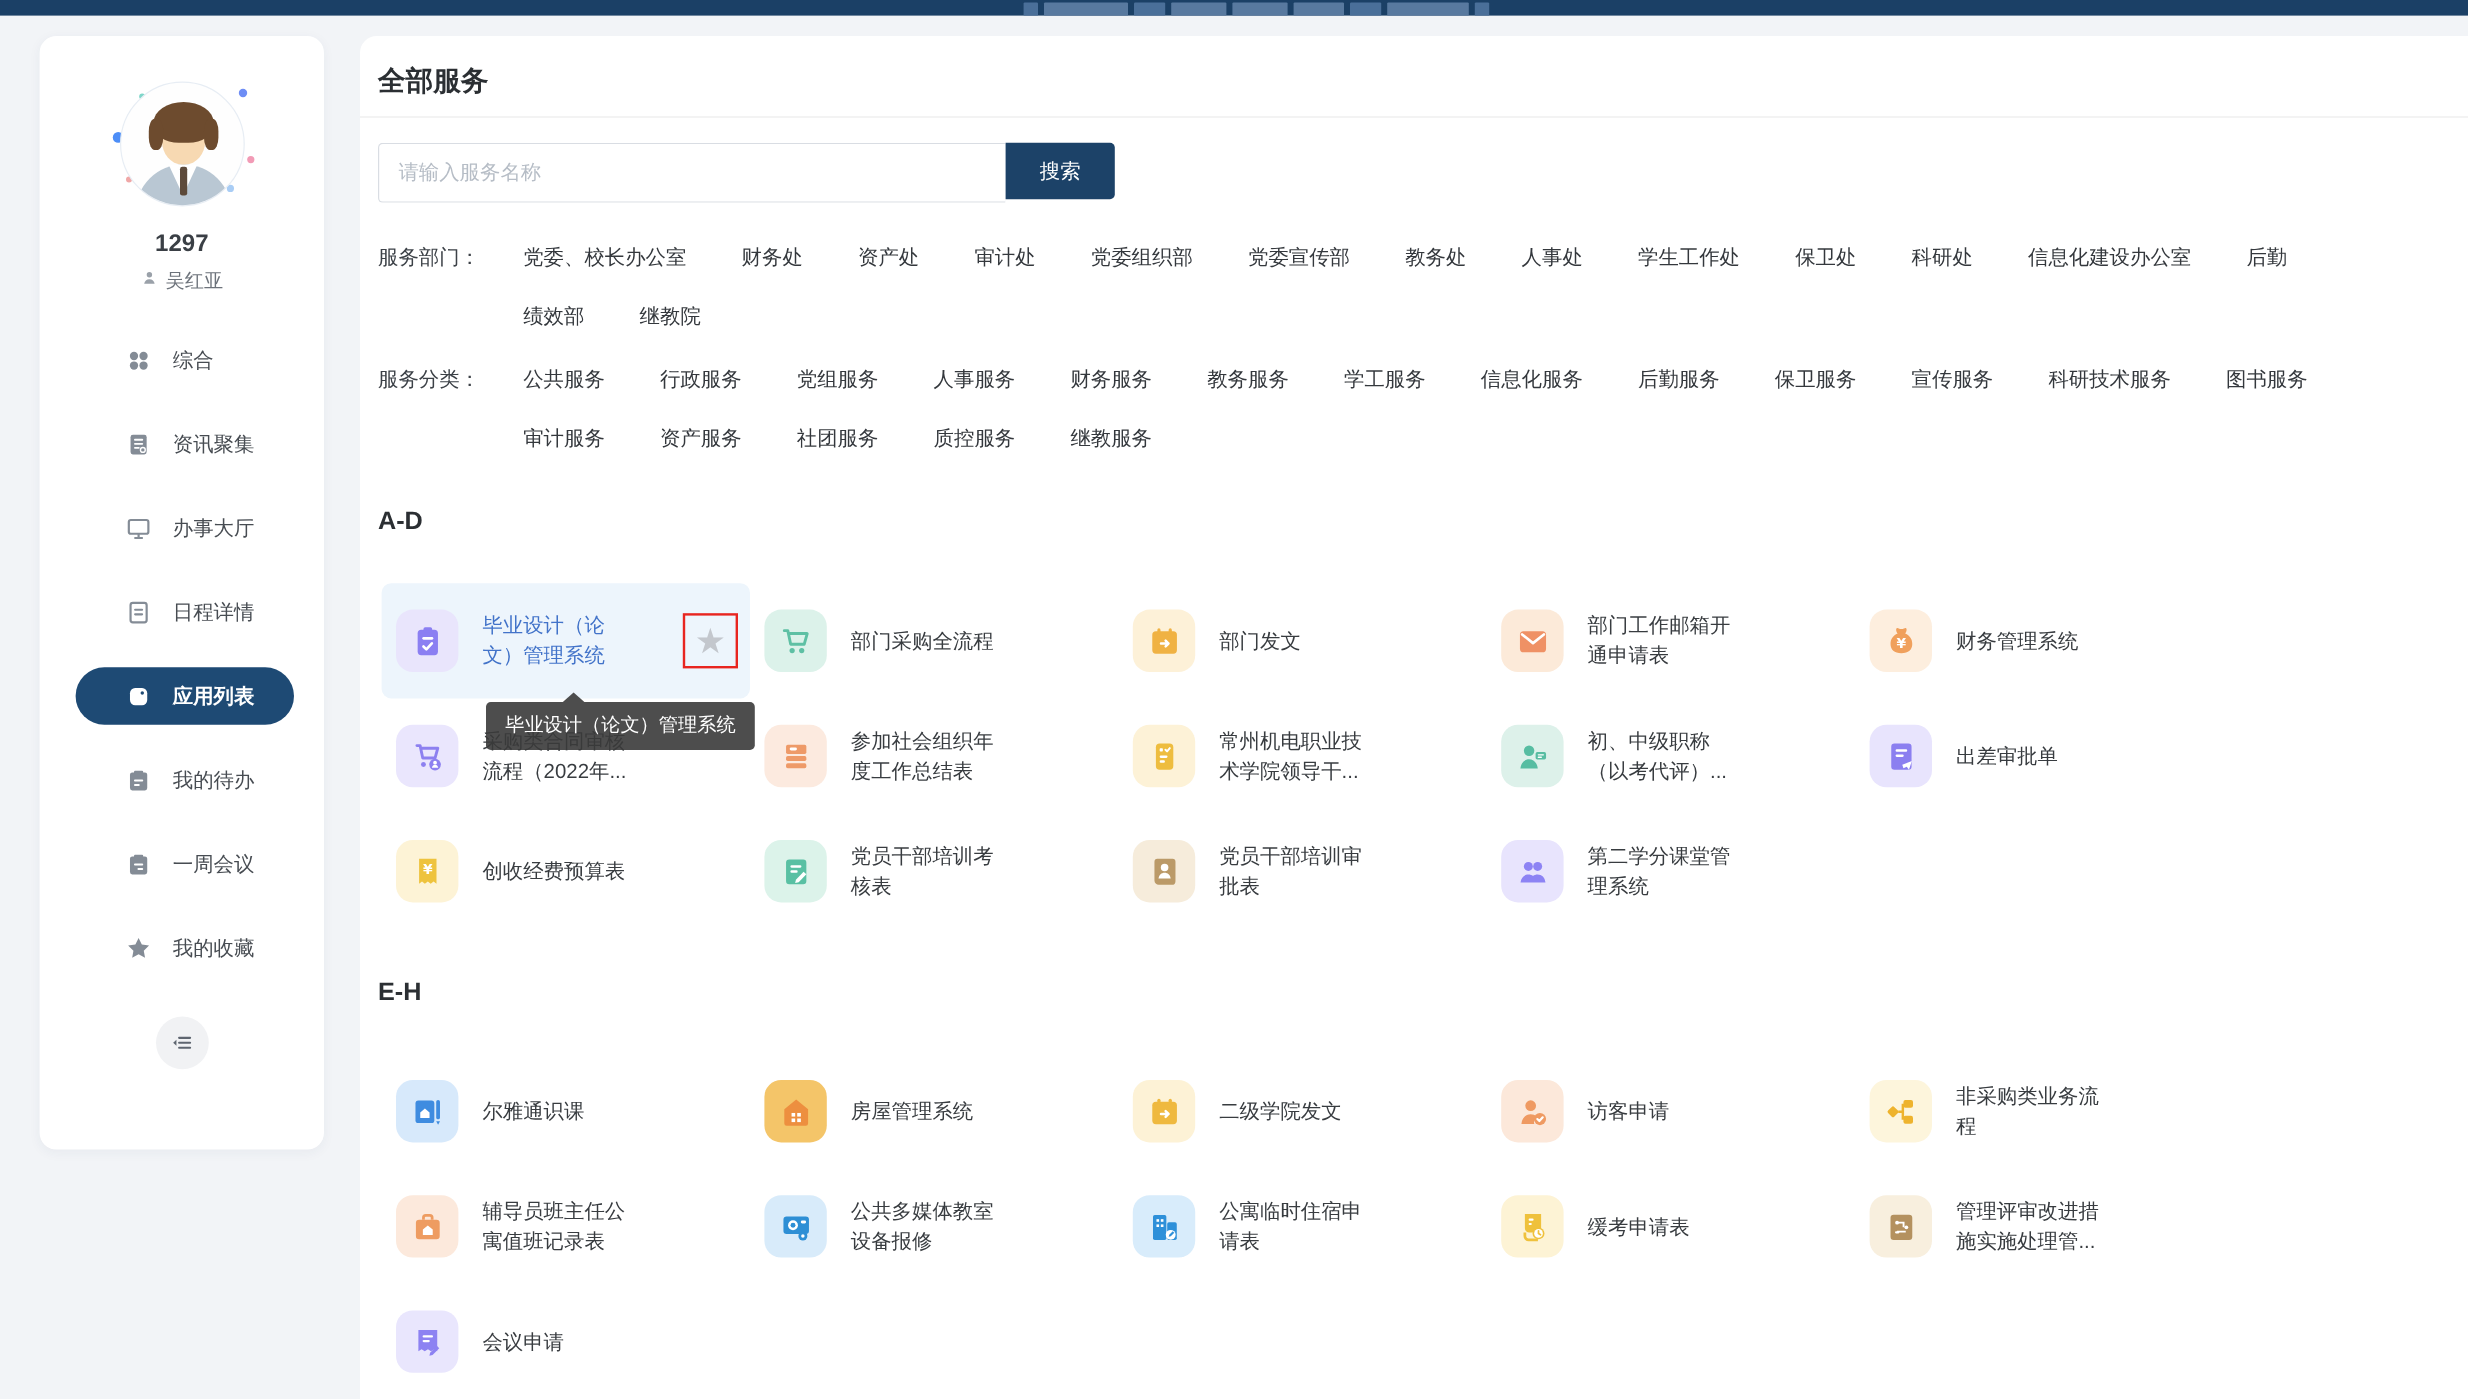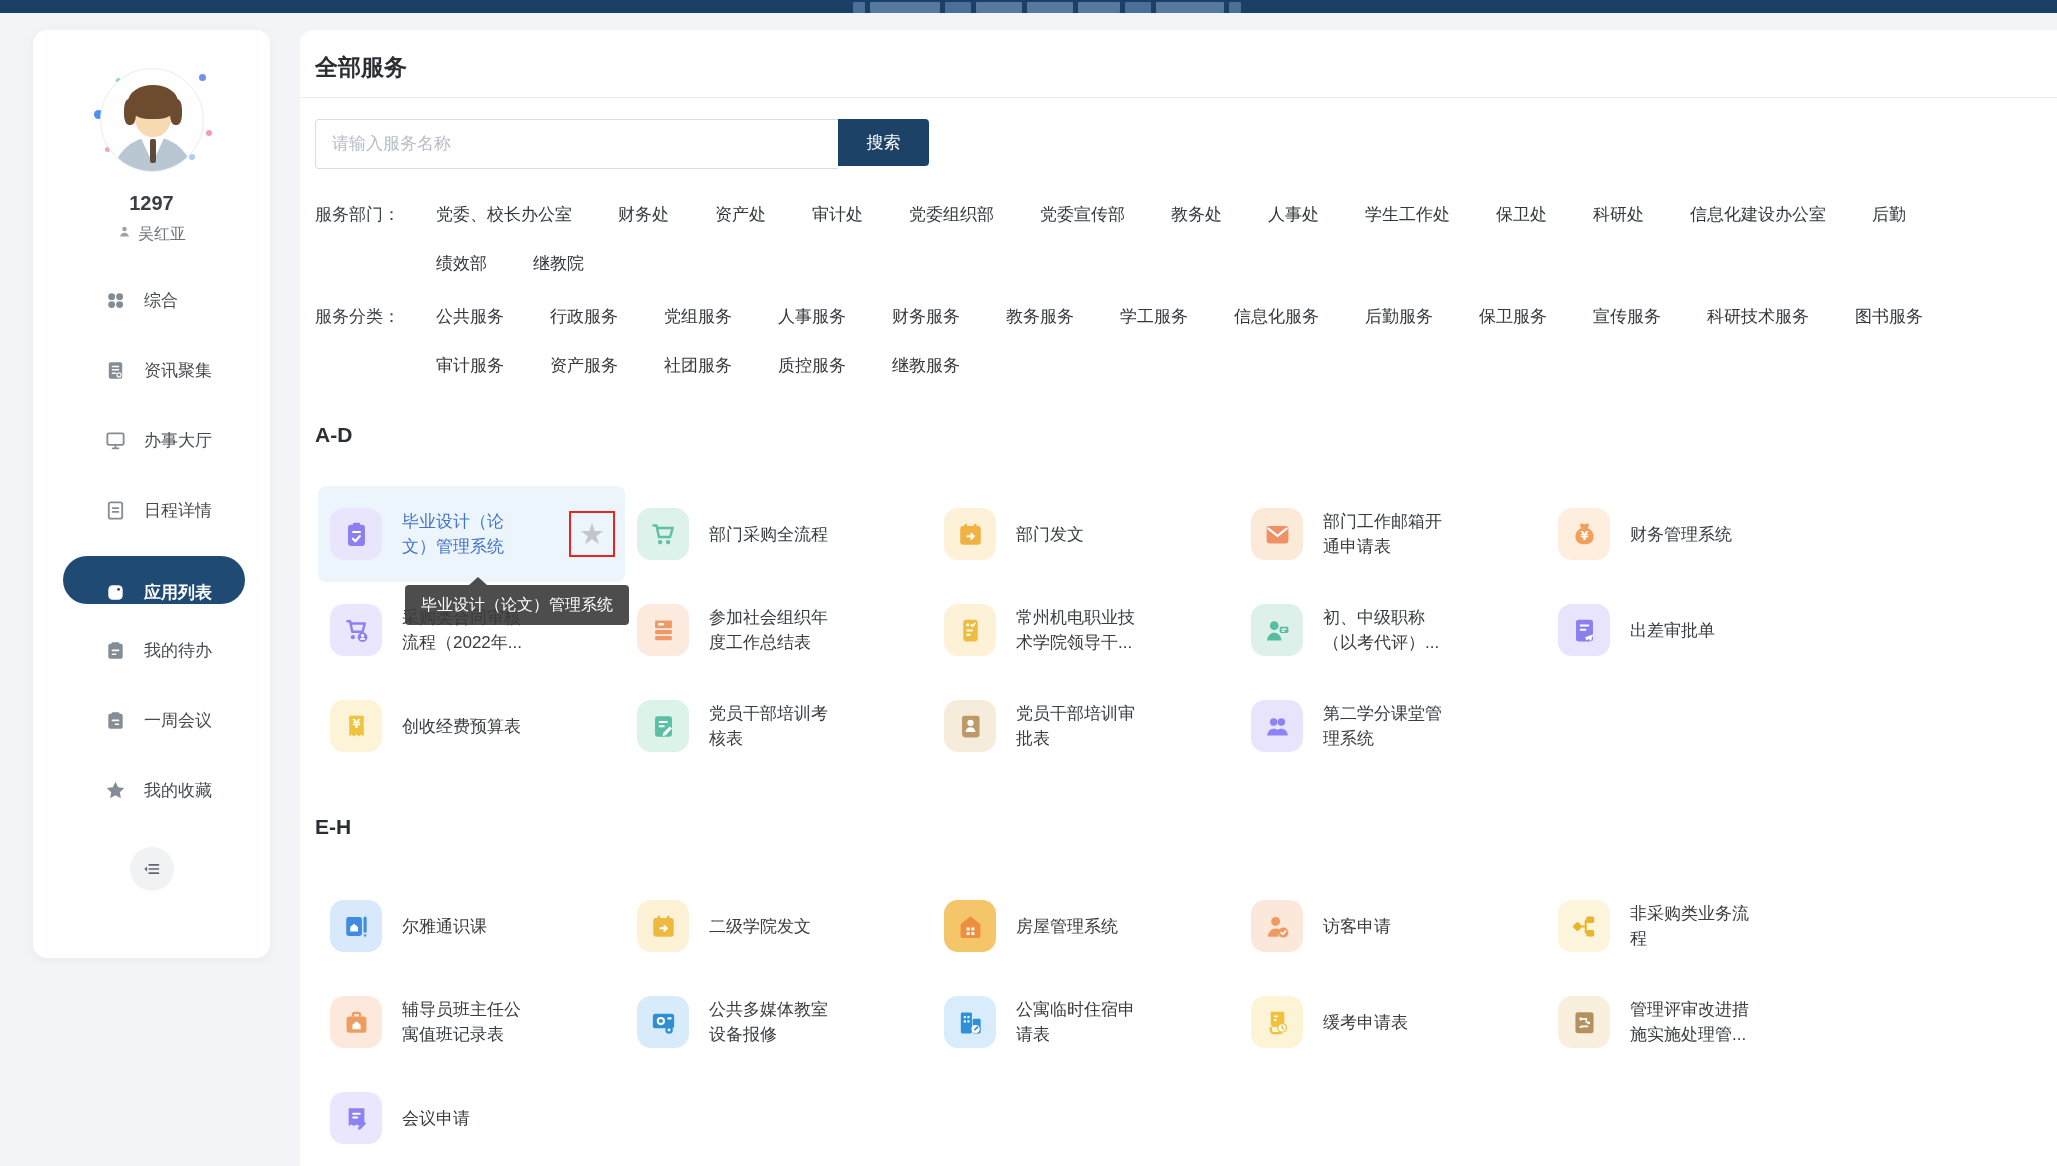--- a/index.html
+++ b/index.html
@@ -34,21 +34,21 @@
   .dot { position: absolute; border-radius: 50%; }
   .user-id { margin-top: 14px; text-align: center; font-size: 20px; font-weight: 700; color: #3a3f45; }
   .user-name { margin-top: 9px; display: flex; justify-content: center; align-items: flex-start; gap: 6px; font-size: 16px; color: #6d737b; }
   .user-name svg { color: #9aa1a9; }
   .menu { margin-top: 20px; }
   .side-item { height: 70px; display: flex; align-items: center; padding-left: 70px; gap: 17px; font-size: 17px; color: #474c52; cursor: pointer; }
   .side-item .icon { width: 24px; height: 24px; color: #848c96; display: flex; align-items: center; justify-content: center; }
   .side-item.active {
     margin: 0 25px 18px 30px; padding-left: 40px; height: 48px; border-radius: 26px;
     background: #1e4a74; color: #fff; font-weight: 700;
-    display: flex; align-items: flex-end;
+    display: flex; align-items: center;
   }
   .side-item.active .icon { color: #fff; }
   .menu .side-item.active { margin-top: 11px; margin-bottom: 11px; }
   .collapse-btn {
     position: absolute; left: 50%; top: 817px; transform: translateX(-50%);
     width: 44px; height: 44px; border-radius: 50%; background: #f1f2f4;
     display: flex; align-items: center; justify-content: center; color: #5f6670; cursor: pointer;
   }
   
   .main {
@@ -455,41 +455,41 @@
             <svg width="29" height="29" viewBox="0 0 24 24" fill="currentColor">
               <rect x="3.5" y="4.2" width="13" height="15.6" rx="2"></rect>
               <path d="M6.8 12.4l3.2-2.7 3.2 2.7v3.8H6.8z" fill="#fff"></path>
               <rect x="17.8" y="3.8" width="2.6" height="13.4" rx="1.3"></rect>
               <path d="M17.8 18.6l1.3 2.4 1.3-2.4z"></path>
             </svg>
           </div>
           <div class="app-label">尔雅通识课</div>
         </div>
         <div class="app-tile">
-          <div class="tile-icon" style="background: rgb(253, 242, 214); color: rgb(239, 185, 63);">
-            <svg width="29" height="29" viewBox="0 0 24 24" fill="currentColor">
-              <rect x="3.5" y="5" width="17" height="15.5" rx="2.5"></rect>
-              <rect x="7" y="3" width="2.2" height="4" rx="1.1"></rect>
-              <rect x="14.8" y="3" width="2.2" height="4" rx="1.1"></rect>
-              <path d="M9.5 13.5h5.2m0 0l-2-2m2 2l-2 2" stroke="#fff" stroke-width="1.7" fill="none" stroke-linecap="round" stroke-linejoin="round"></path>
-            </svg>
-          </div>
-          <div class="app-label">二级学院发文</div>
-        </div>
-        <div class="app-tile">
           <div class="tile-icon" style="background: rgb(244, 197, 105); color: rgb(237, 143, 63);">
             <svg width="29" height="29" viewBox="0 0 24 24" fill="currentColor">
               <path d="M12 3.6l8.2 6.6v9.8a1.6 1.6 0 0 1-1.6 1.6H5.4a1.6 1.6 0 0 1-1.6-1.6v-9.8z"></path>
               <rect x="8.8" y="12.8" width="2.5" height="2.5" fill="#fff"></rect>
               <rect x="12.7" y="12.8" width="2.5" height="2.5" fill="#fff"></rect>
               <rect x="8.8" y="16.6" width="2.5" height="2.5" fill="#fff"></rect>
               <rect x="12.7" y="16.6" width="2.5" height="2.5" fill="#fff"></rect>
             </svg>
           </div>
           <div class="app-label">房屋管理系统</div>
+        </div>
+        <div class="app-tile">
+          <div class="tile-icon" style="background: rgb(253, 242, 214); color: rgb(239, 185, 63);">
+            <svg width="29" height="29" viewBox="0 0 24 24" fill="currentColor">
+              <rect x="3.5" y="5" width="17" height="15.5" rx="2.5"></rect>
+              <rect x="7" y="3" width="2.2" height="4" rx="1.1"></rect>
+              <rect x="14.8" y="3" width="2.2" height="4" rx="1.1"></rect>
+              <path d="M9.5 13.5h5.2m0 0l-2-2m2 2l-2 2" stroke="#fff" stroke-width="1.7" fill="none" stroke-linecap="round" stroke-linejoin="round"></path>
+            </svg>
+          </div>
+          <div class="app-label">二级学院发文</div>
         </div>
         <div class="app-tile">
           <div class="tile-icon" style="background: rgb(252, 232, 218); color: rgb(239, 154, 98);">
             <svg width="29" height="29" viewBox="0 0 24 24" fill="currentColor">
               <circle cx="10.4" cy="7.8" r="3.7"></circle>
               <path d="M4 20.4c.5-4.4 3.1-6.7 6.4-6.7 1.6 0 3 .5 4.1 1.5a5 5 0 0 0-1.6 5.2z"></path>
               <circle cx="16.8" cy="17" r="4.2"></circle>
               <path d="M15 17l1.4 1.4 2.3-2.6" stroke="#fff" stroke-width="1.5" fill="none" stroke-linecap="round" stroke-linejoin="round"></path>
             </svg>
           </div>

